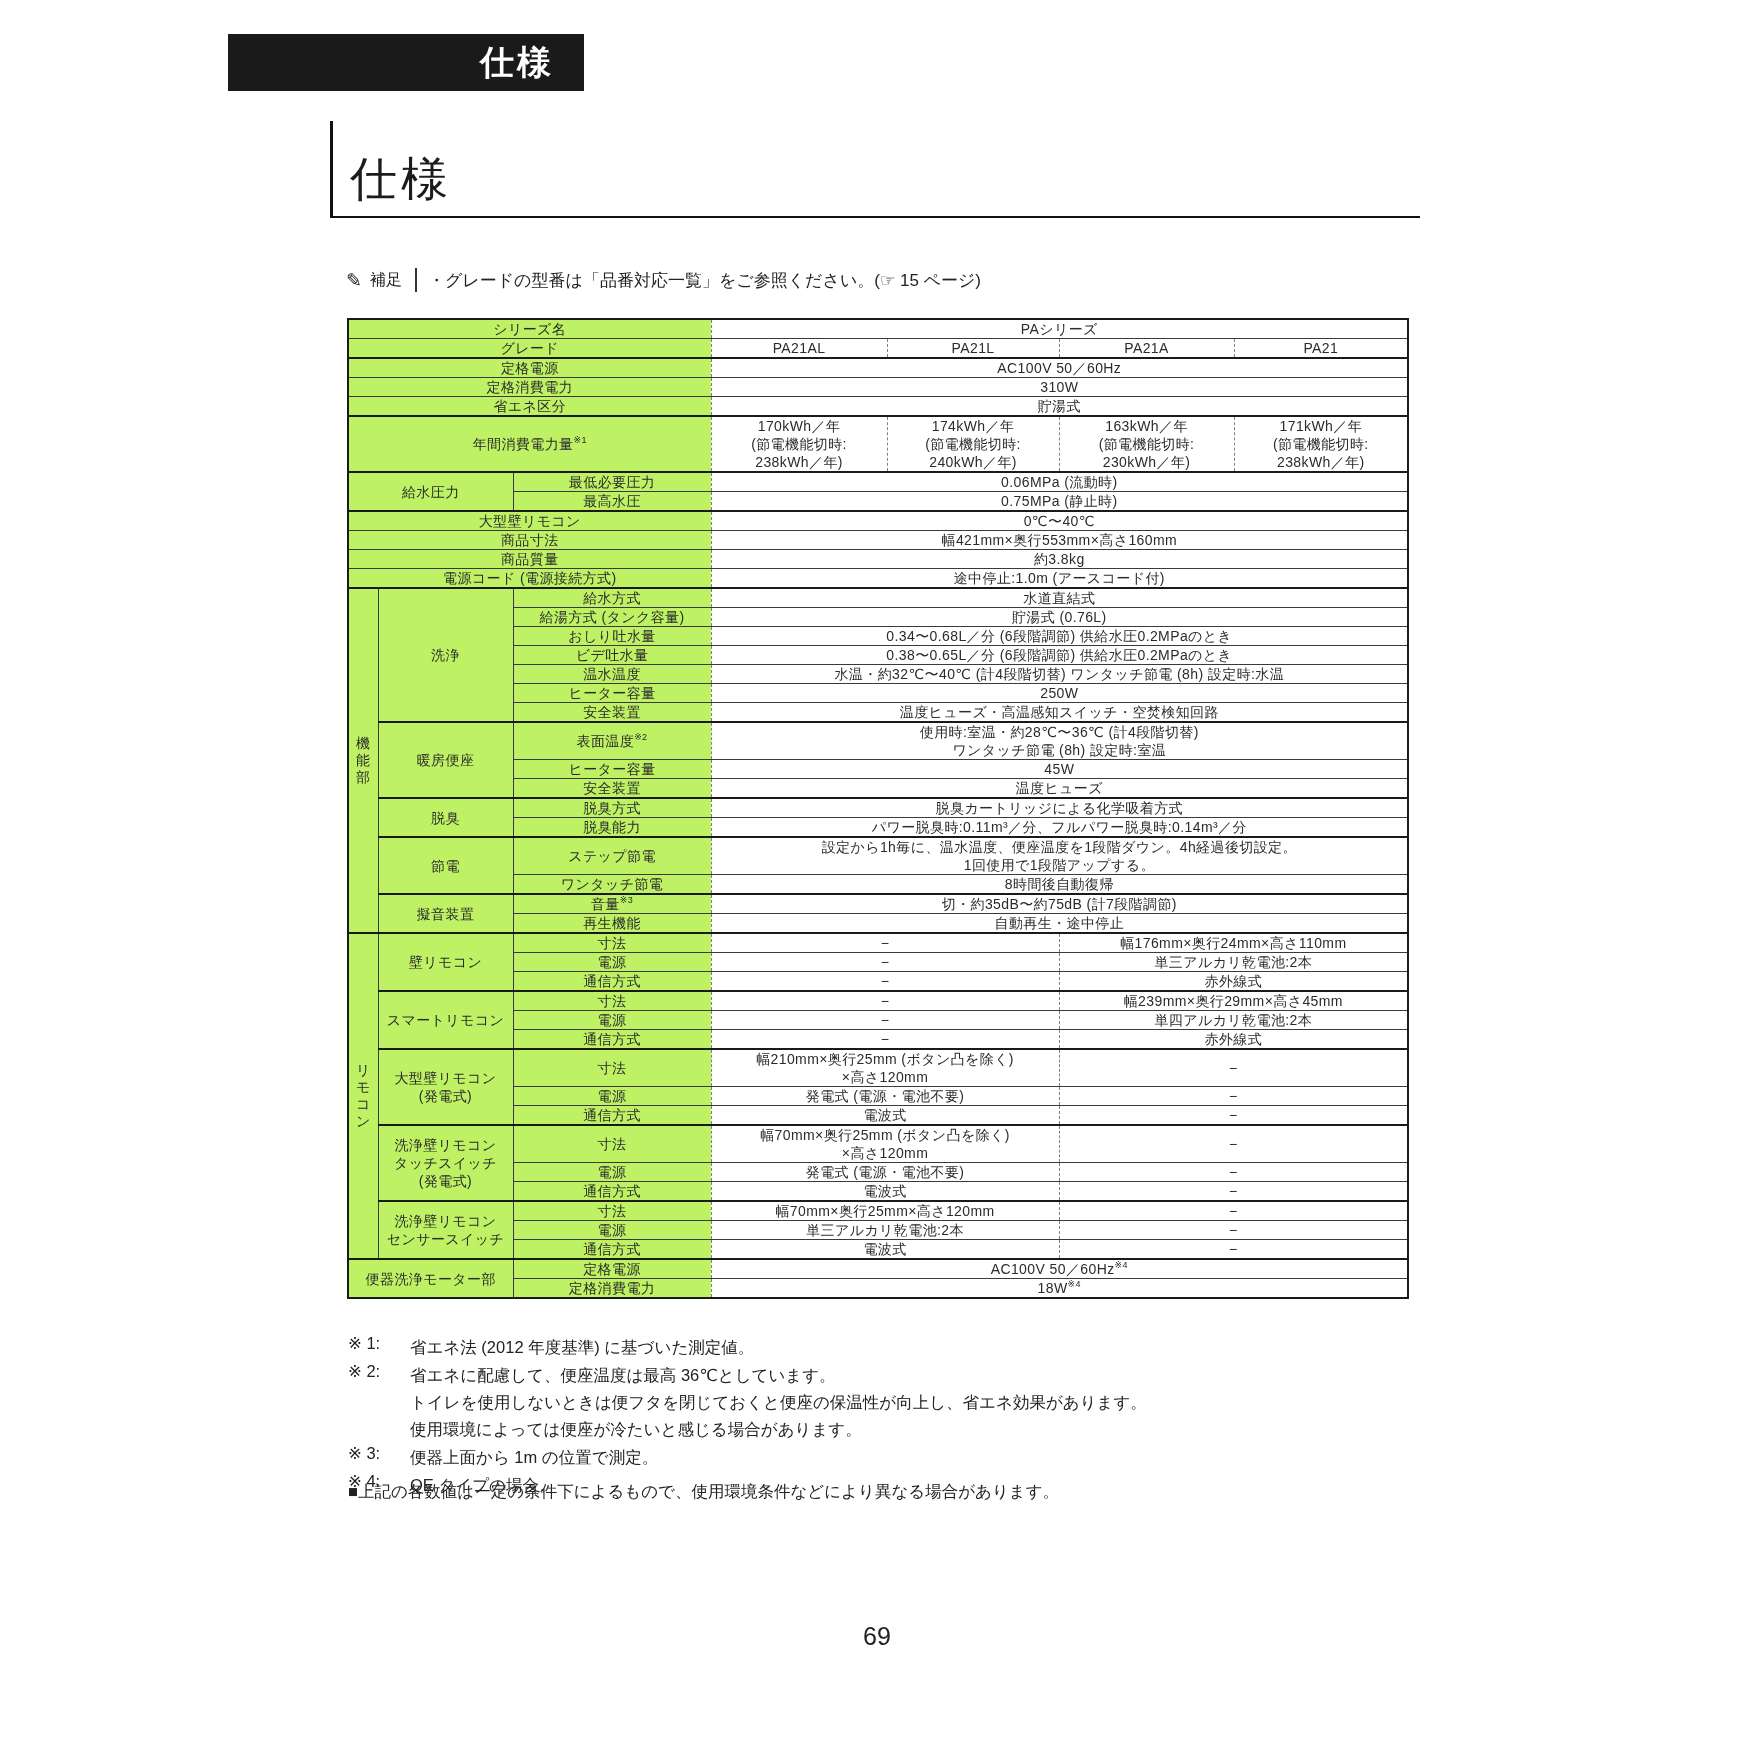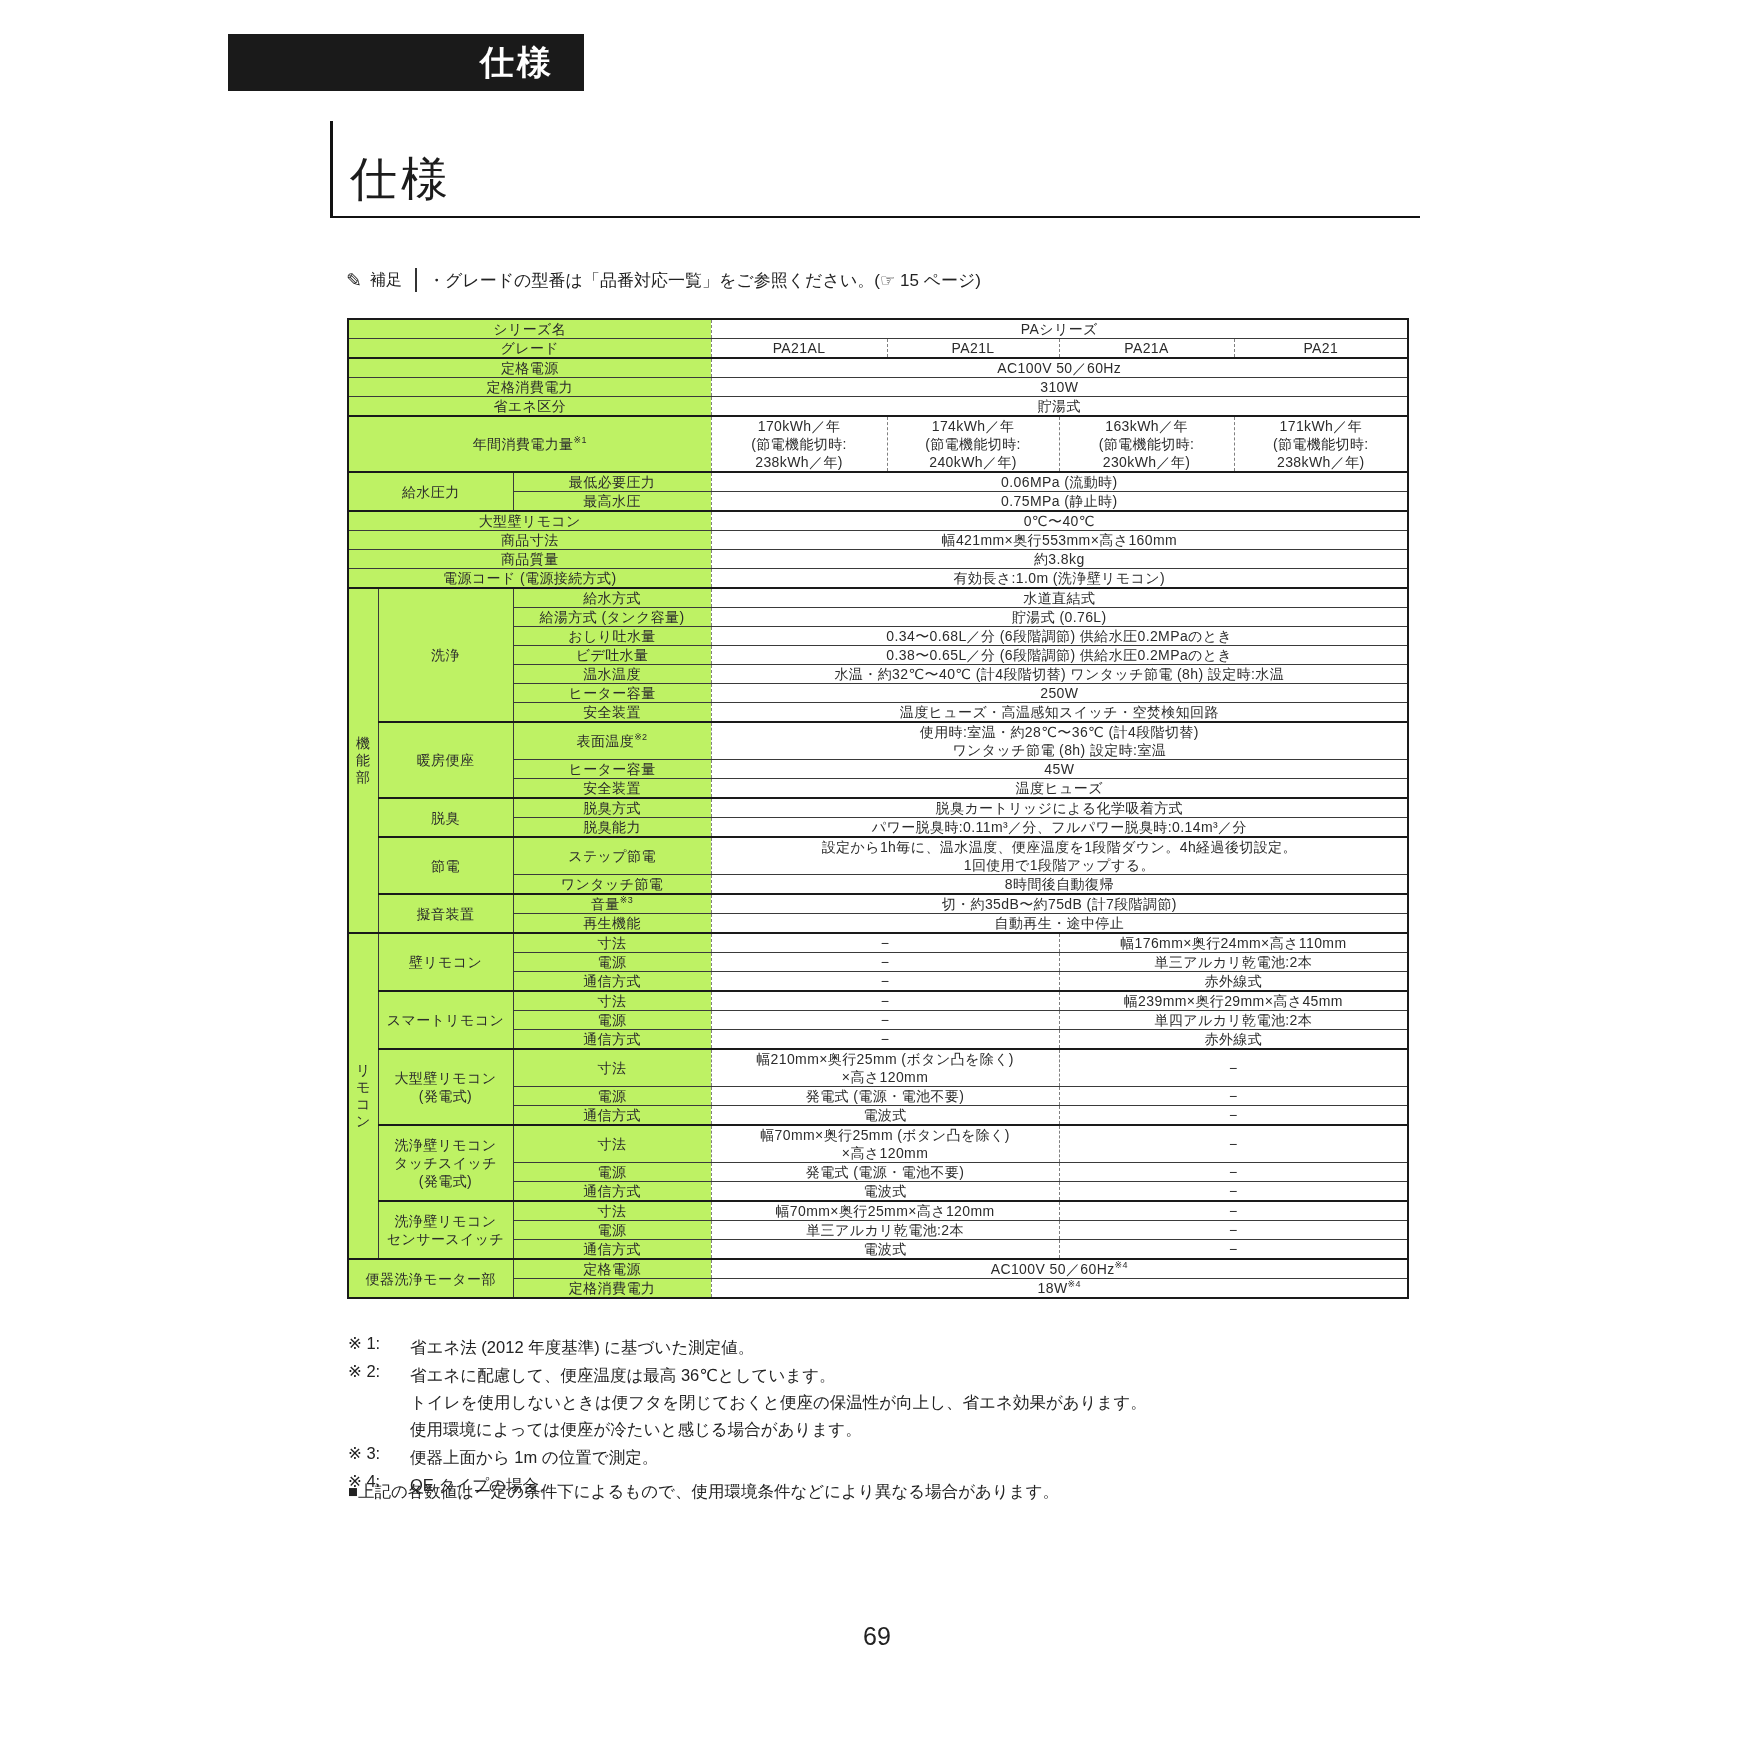--- a/index.html
+++ b/index.html
@@ -136,21 +136,21 @@
         <tr>
           <td class="lab" colspan="3"><span>商品寸法</span></td>
           <td class="val" colspan="4"><span>幅421mm×奥行553mm×高さ160mm</span></td>
         </tr>
         <tr>
           <td class="lab" colspan="3"><span>商品質量</span></td>
           <td class="val" colspan="4"><span>約3.8kg</span></td>
         </tr>
         <tr>
           <td class="lab" colspan="3"><span>電源コード (電源接続方式)</span></td>
-          <td class="val" colspan="4"><span>有効長さ:1.0m (洗浄壁リモコン)</span></td>
+          <td class="val" colspan="4"><span>途中停止:1.0m (アースコード付)</span></td>
         </tr>
         <tr class="thick">
           <td class="lab vert" rowspan="16">
             <div>機</div>
             <div>能</div>
             <div>部</div>
           </td>
           <td class="lab" rowspan="7"><span>洗浄</span></td>
           <td class="lab"><span>給水方式</span></td>
           <td class="val" colspan="4"><span>水道直結式</span></td>

